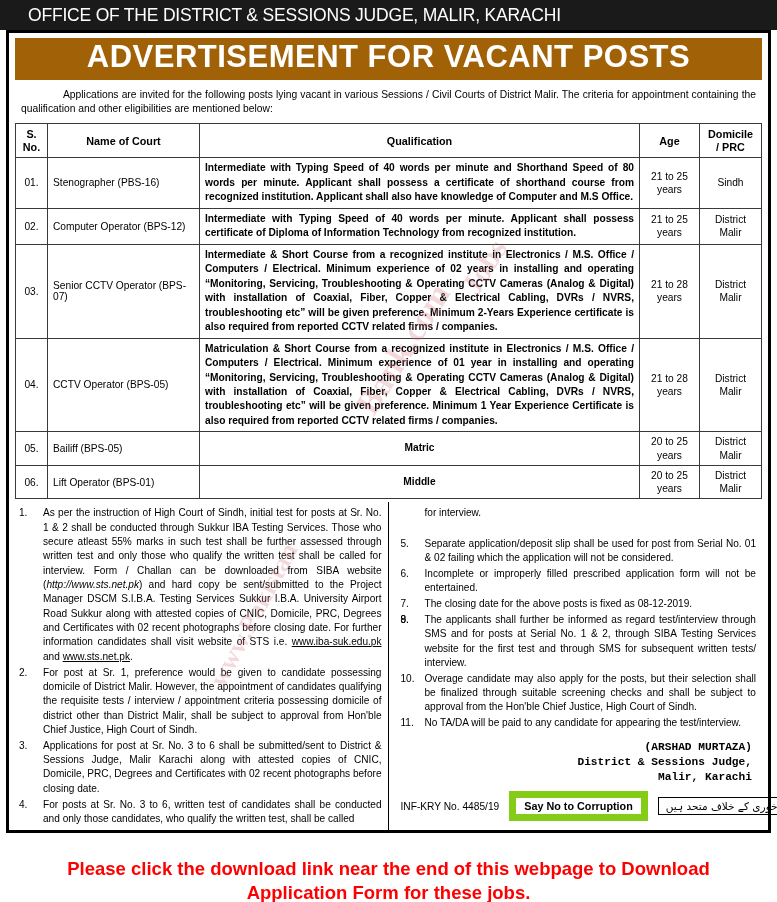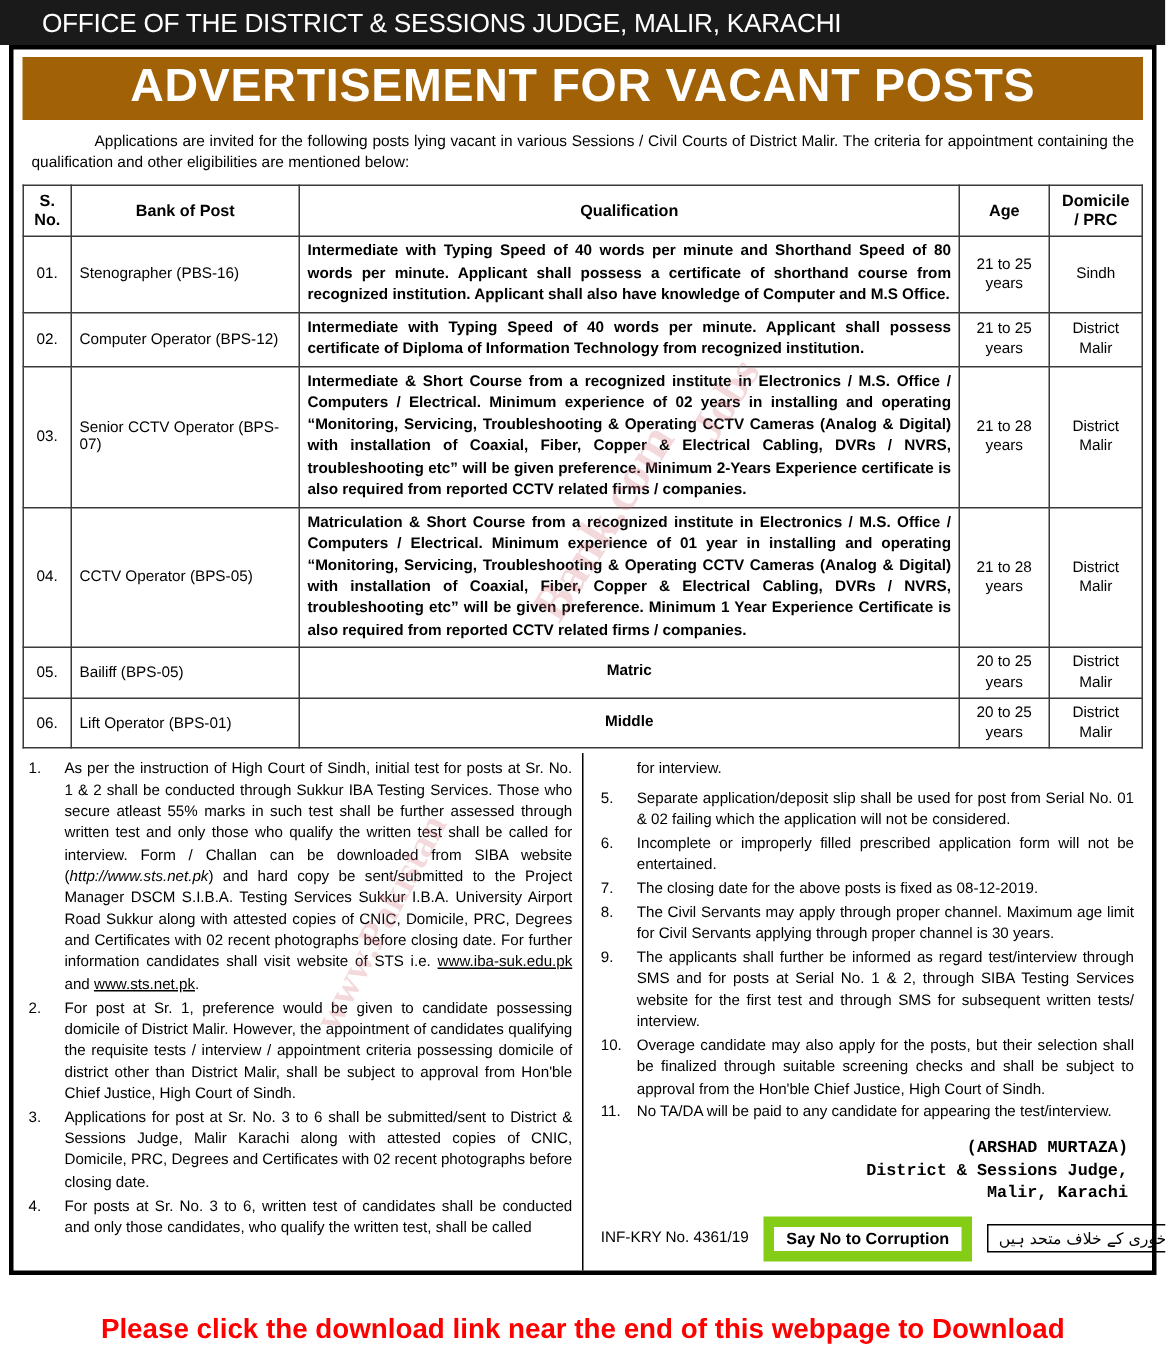--- a/index.html
+++ b/index.html
@@ -141,21 +141,21 @@
     position: absolute;
     left: 2px;
     top: 0;
     width: 20px;
     text-align: left;
   }
   .cont-line {
     font-size: 10.1px;
     line-height: 1.42;
     padding-left: 26px;
-    margin-bottom: 5px;
+    margin-bottom: 16px;
   }
   .italic { font-style: italic; }
   .underline { text-decoration: underline; }
 
   
   .signature {
     text-align: right;
     padding: 8px 4px 0 0;
     font-size: 11.2px;
     font-weight: bold;
@@ -232,21 +232,21 @@
 
     <div class="intro">Applications are invited for the following posts lying vacant in various Sessions / Civil Courts of District Malir. The criteria for appointment containing the qualification and other eligibilities are mentioned below:</div>
 
     <table class="posts">
       <thead>
         <tr>
           <th class="col-sno">
             <span>S.</span><br>
             <span>No.</span>
           </th>
-          <th class="col-post">Bank of Post</th>
+          <th class="col-post">Name of Court</th>
           <th class="col-qual">Qualification</th>
           <th class="col-age">Age</th>
           <th class="col-dom">
             <span>Domicile</span><br>
             <span>/ PRC</span>
           </th>
         </tr>
       </thead>
       <tbody>
         <tr>
@@ -321,41 +321,41 @@
           <li>
             <span class="num">5.</span><span>Separate application/deposit slip shall be used for post from Serial No. 01 &amp; 02 failing which the application will not be considered.</span>
           </li>
           <li>
             <span class="num">6.</span><span>Incomplete or improperly filled prescribed application form will not be entertained.</span>
           </li>
           <li>
             <span class="num">7.</span><span>The closing date for the above posts is fixed as 08-12-2019.</span>
           </li>
           <li>
-            <span class="num">8.</span><span>The Civil Servants may apply through proper channel. Maximum age limit for Civil Servants applying through proper channel is 30 years.</span>
+            <span class="num">8.</span>
           </li>
           <li>
             <span class="num">9.</span><span>The applicants shall further be informed as regard test/interview through SMS and for posts at Serial No. 1 &amp; 2, through SIBA Testing Services website for the first test and through SMS for subsequent written tests/ interview.</span>
           </li>
           <li>
             <span class="num">10.</span><span>Overage candidate may also apply for the posts, but their selection shall be finalized through suitable screening checks and shall be subject to approval from the Hon'ble Chief Justice, High Court of Sindh.</span>
           </li>
           <li>
             <span class="num">11.</span><span>No TA/DA will be paid to any candidate for appearing the test/interview.</span>
           </li>
         </ol>
 
         <div class="signature">
           <div>(ARSHAD MURTAZA)</div>
           <div>District &amp; Sessions Judge,</div>
           <div>Malir, Karachi</div>
         </div>
 
         <div class="footrow">
-          <div class="inf">INF-KRY No. 4361/19</div>
+          <div class="inf">INF-KRY No. 4485/19</div>
           <div class="corruption-box">Say No to Corruption</div>
           <div class="urdu-box">ہم رشوت خوری کے خلاف متحد ہیں</div>
         </div>
       </div>
     </div>
   </div>
 
   <div class="download-notice">
     <span>Please click the download link near the end of this webpage to Download</span><br>
     <span>Application Form for these jobs.</span>

